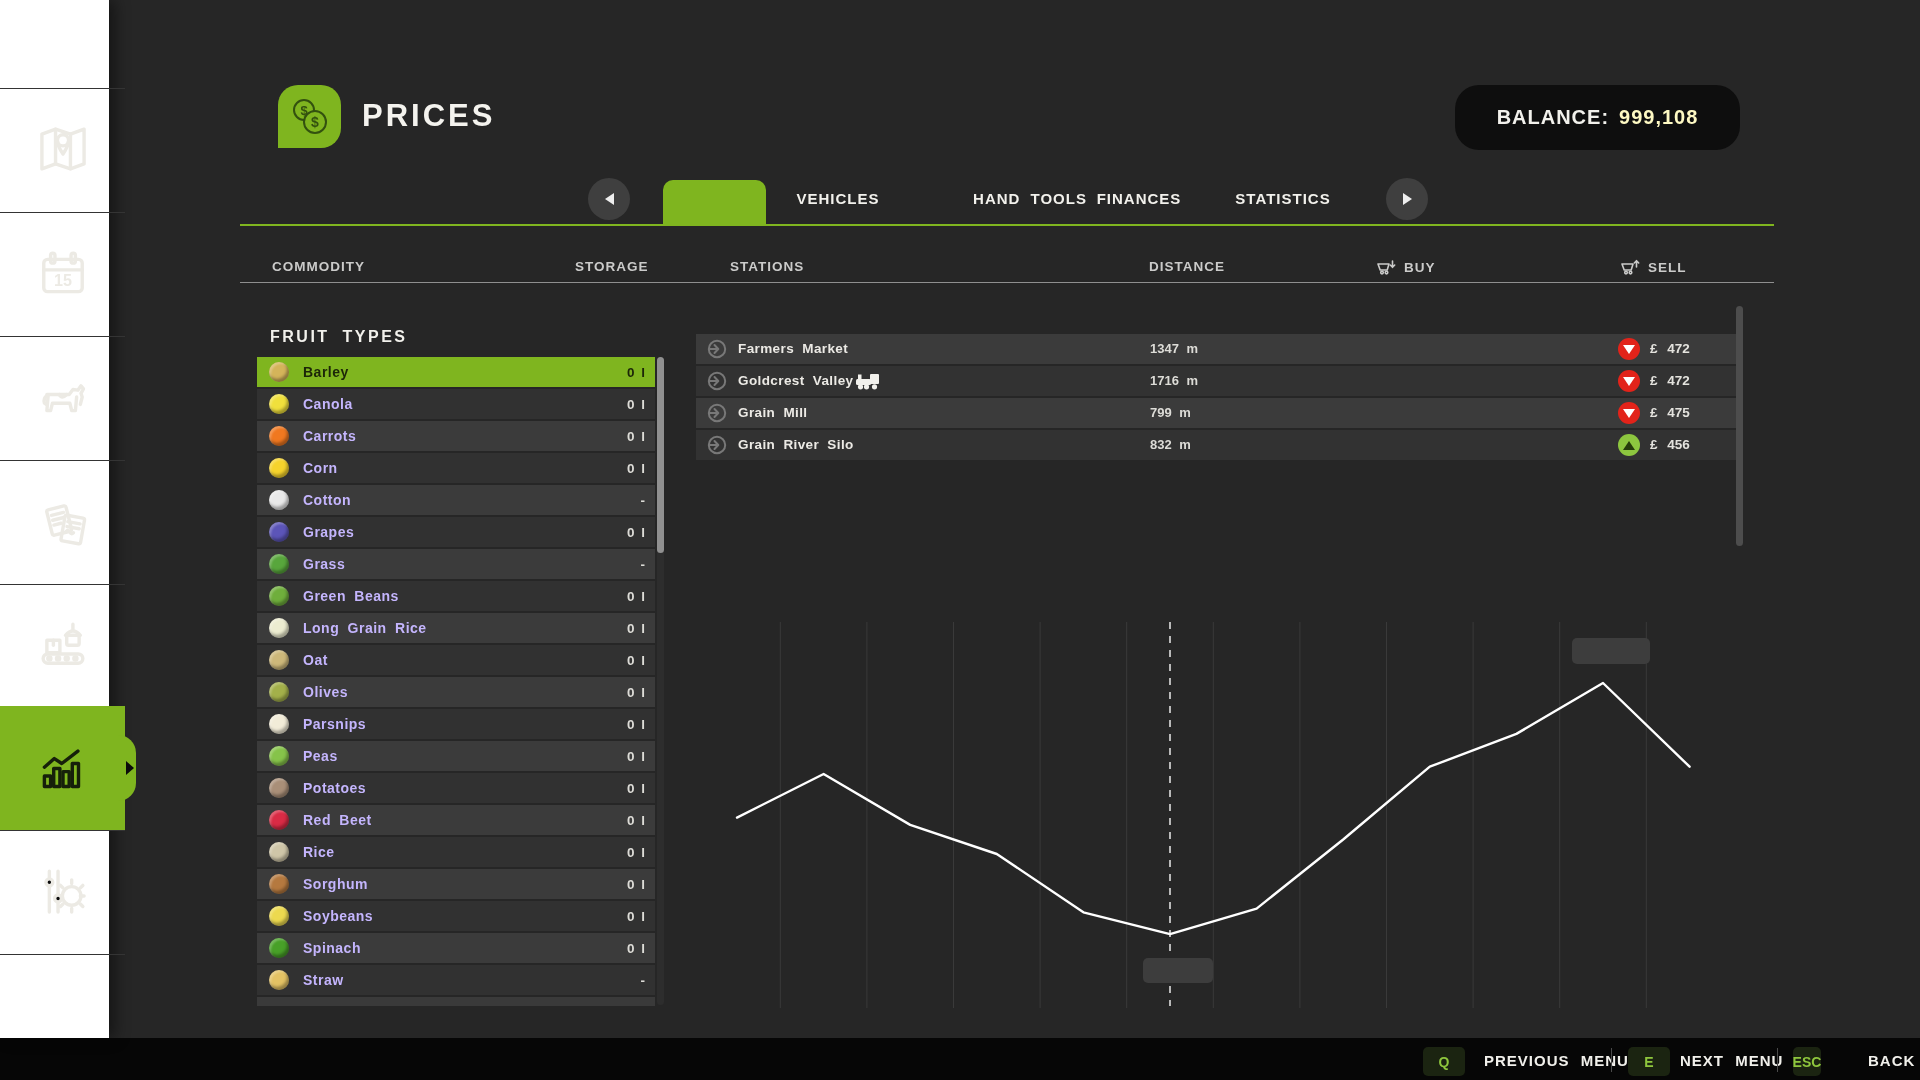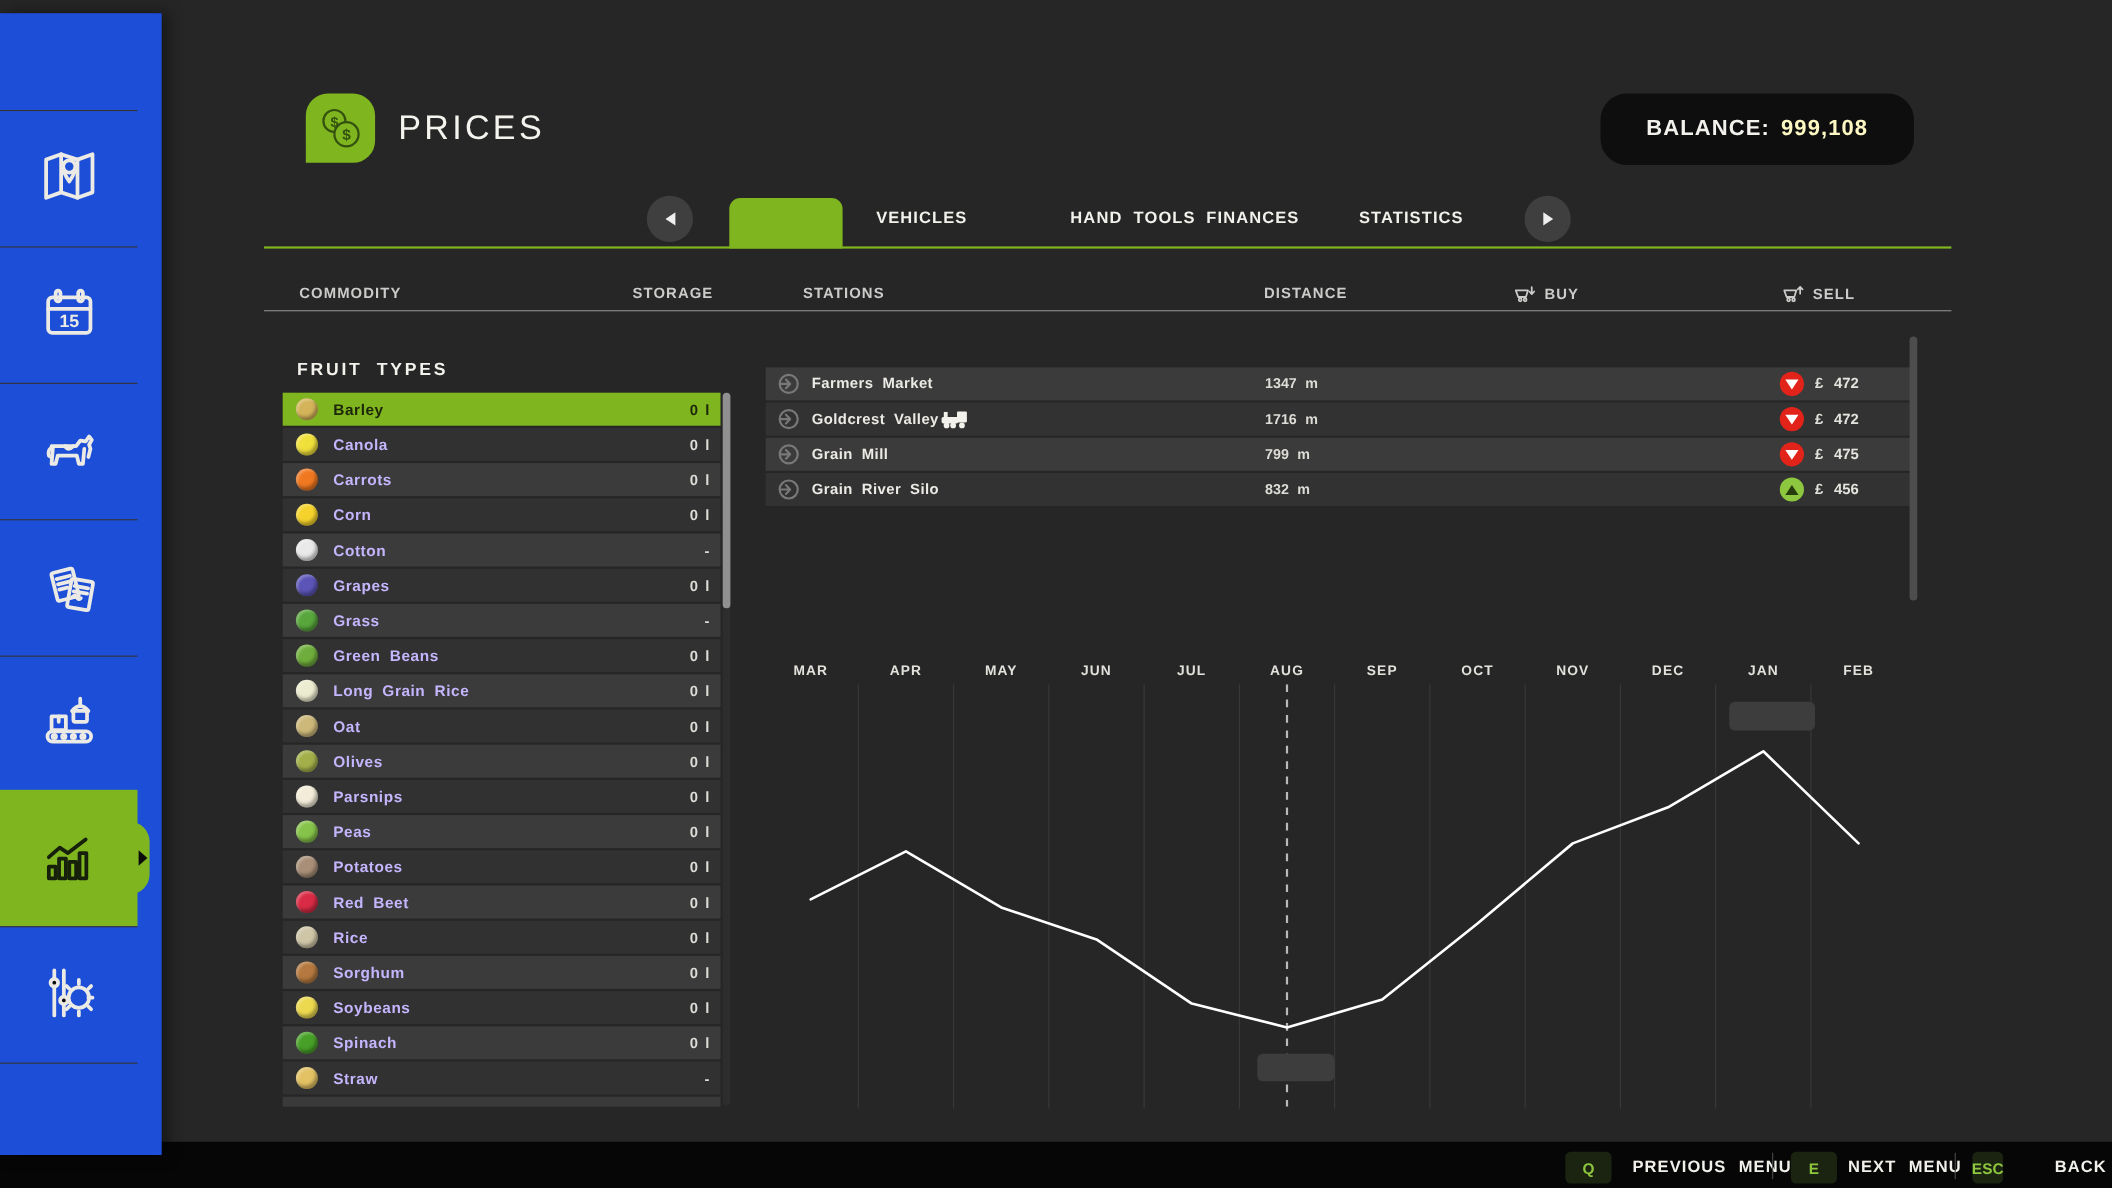--- a/index.html
+++ b/index.html
@@ -4,37 +4,37 @@
 <style>
   * { margin:0; padding:0; box-sizing:border-box; }
   html,body { background:#000; }
   #screen {
     position:relative; width:1920px; height:1080px; overflow:hidden;
     background:#262626;
     font-family:"Liberation Sans","DejaVu Sans",sans-serif;
     -webkit-font-smoothing:antialiased;
   }
   
-  #sidebar { position:absolute; left:0; top:12px; width:147px; height:1038px; background:#1d4ed8;
+  #sidebar { position:absolute; left:0; top:0; width:109px; height:1038px; background:#ffffff;
              box-shadow:6px 0 14px rgba(0,0,0,.45); z-index:5; }
   .sb-cell { position:absolute; left:0; width:125px; height:124px; border-top:1px solid #343434;
              display:flex; align-items:center; justify-content:center; }
   .sb-cell svg { width:62px; height:62px; stroke:#eceae4; fill:none; stroke-width:5.5;
                  stroke-linecap:round; stroke-linejoin:round; }
   .sb-cell.active { background:#7fb51f; border-top:none; }
   .sb-cell.active svg { stroke:#16200a; }
   .sb-bump { position:absolute; right:-11px; top:50%; width:34px; height:66px; transform:translateY(-50%);
              background:#7fb51f; border-radius:0 18px 18px 0; }
   .sb-caret { position:absolute; right:-9px; top:50%; transform:translateY(-50%);
               width:0; height:0; border-left:8px solid #0b0b0b;
               border-top:7px solid transparent; border-bottom:7px solid transparent; }
   
   #title-icon { position:absolute; left:278px; top:85px; width:63px; height:63px;
                 background:#7fb51f; border-radius:20px 20px 20px 0; display:flex; align-items:center; justify-content:center; }
-  #page-title { position:absolute; left:362px; top:98px; color:#f4f3ee; font-size:31px; font-weight:normal;
+  #page-title { position:absolute; left:362px; top:98px; color:#f4f3ee; font-size:31px; font-weight:bold;
                 letter-spacing:3px; }
   #balance { position:absolute; left:1455px; top:85px; width:285px; height:65px; background:#0e0e0e;
              border-radius:24px; display:flex; align-items:center; justify-content:center;
              color:#f2f1ec; font-size:20px; font-weight:bold; letter-spacing:1px; word-spacing:4px; }
   #balance b { color:#fef9c3; margin-left:10px; letter-spacing:1px; }
   
   .tab-arrow { position:absolute; top:178px; width:42px; height:42px; border-radius:50%; background:#3f3f3f;
                display:flex; align-items:center; justify-content:center; cursor:pointer; }
   .tab-arrow .tri { width:0; height:0; }
   #tab-prev { left:588px; } #tab-next { left:1386px; }
@@ -388,34 +388,20 @@
         <span class="s-name">Grain River Silo</span>
         <span class="s-dist">832 m</span>
         <span class="s-trend up">
           <span class="tri"></span>
         </span>
         <span class="s-price">£ 456</span>
       </div>
     </div>
   <div id="station-scroll"></div>
 
-  <div id="month-row">
-      <span class="month" style="left: 41px;">MAR</span>
-      <span class="month" style="left: 127.6px;">APR</span>
-      <span class="month" style="left: 214.2px;">MAY</span>
-      <span class="month" style="left: 300.8px;">JUN</span>
-      <span class="month" style="left: 387.4px;">JUL</span>
-      <span class="month" style="left: 474px;">AUG</span>
-      <span class="month" style="left: 560.6px;">SEP</span>
-      <span class="month" style="left: 647.2px;">OCT</span>
-      <span class="month" style="left: 733.8px;">NOV</span>
-      <span class="month" style="left: 820.4px;">DEC</span>
-      <span class="month" style="left: 907px;">JAN</span>
-      <span class="month" style="left: 993.6px;">FEB</span>
-    </div>
   <svg id="chart" width="1044" height="386">
       <line x1="84.3" x2="84.3" y1="0" y2="386" stroke="#3a3a3a" stroke-width="1"></line>
       <line x1="170.89999999999998" x2="170.89999999999998" y1="0" y2="386" stroke="#3a3a3a" stroke-width="1"></line>
       <line x1="257.5" x2="257.5" y1="0" y2="386" stroke="#3a3a3a" stroke-width="1"></line>
       <line x1="344.09999999999997" x2="344.09999999999997" y1="0" y2="386" stroke="#3a3a3a" stroke-width="1"></line>
       <line x1="430.7" x2="430.7" y1="0" y2="386" stroke="#3a3a3a" stroke-width="1"></line>
       <line x1="517.3" x2="517.3" y1="0" y2="386" stroke="#3a3a3a" stroke-width="1"></line>
       <line x1="603.8999999999999" x2="603.8999999999999" y1="0" y2="386" stroke="#3a3a3a" stroke-width="1"></line>
       <line x1="690.5" x2="690.5" y1="0" y2="386" stroke="#3a3a3a" stroke-width="1"></line>
       <line x1="777.0999999999999" x2="777.0999999999999" y1="0" y2="386" stroke="#3a3a3a" stroke-width="1"></line>

